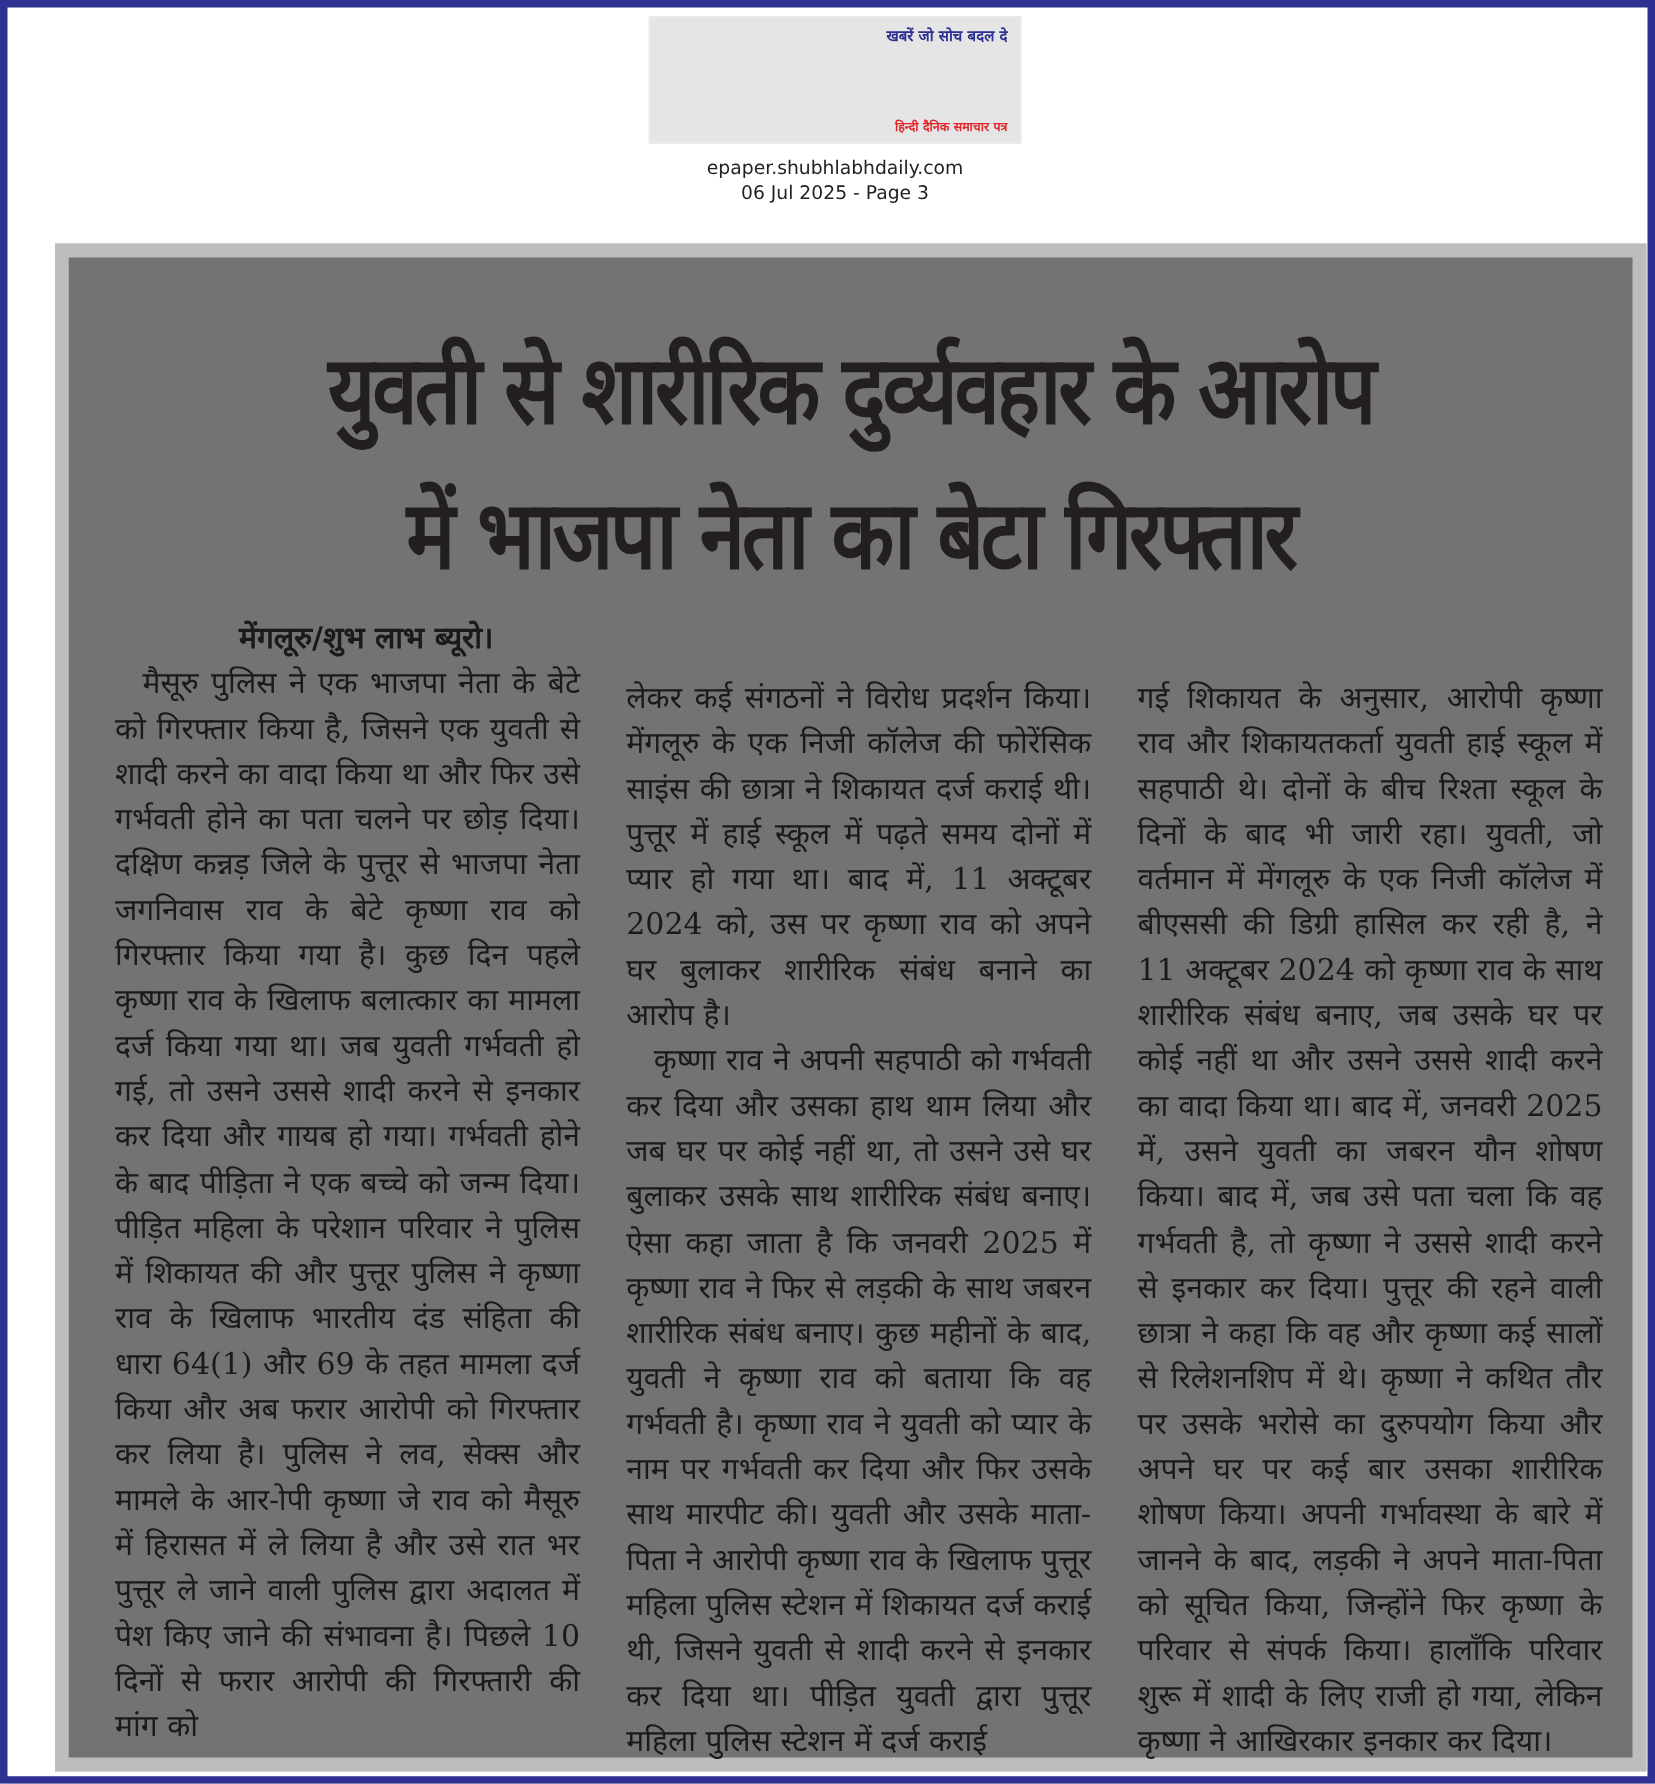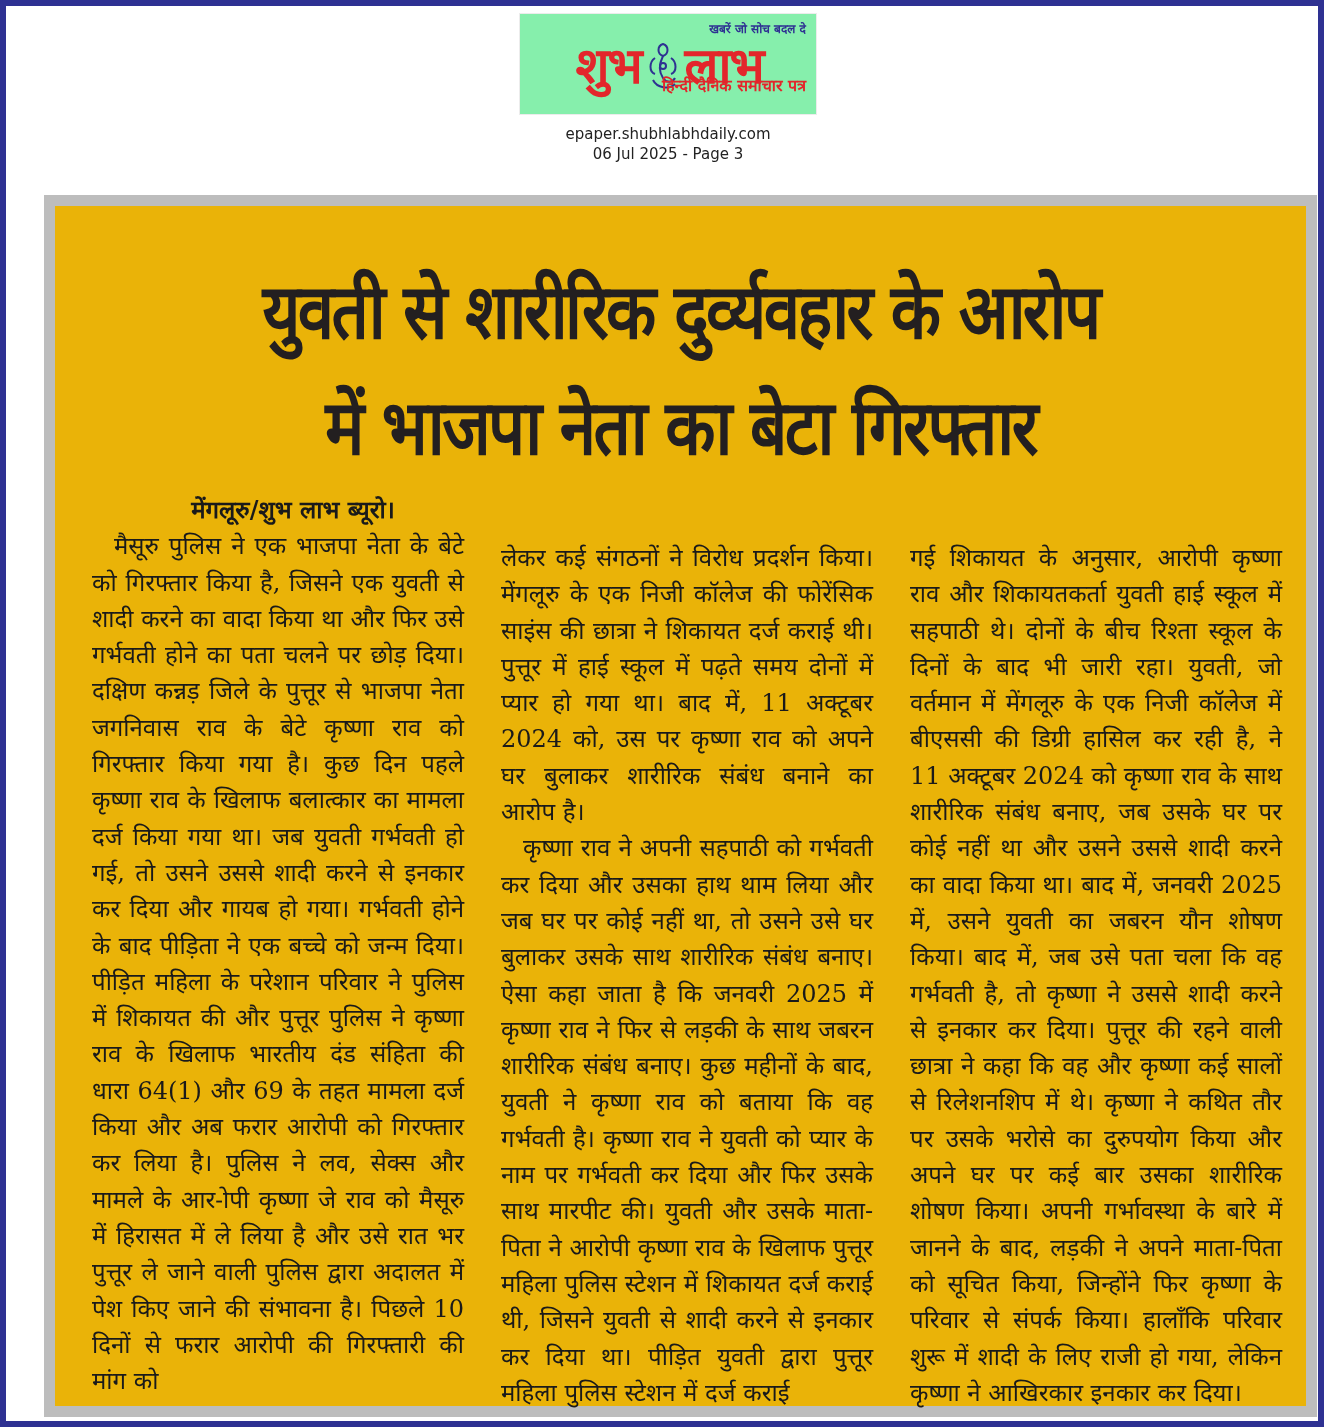--- a/index.html
+++ b/index.html
@@ -16,21 +16,21 @@
       left: 0; top: 0;
       width: 1324px; height: 1427px;
       box-sizing: border-box;
       border: 6px solid #2e3192;
       background: #ffffff;
     }
     .masthead {
       position: absolute;
       left: 513px; top: 7px;
       width: 298px; height: 102px;
-      background: #86efac;
+      background: #e5e5e5;
       border: 1px solid #ececec;
       box-sizing: border-box;
     }
     .tagline {
       position: absolute;
       right: 10px; top: 6px;
       font-family: "DejaVu Sans", sans-serif;
       font-size: 12px;
       font-weight: bold;
       color: #2e3192;
@@ -48,43 +48,43 @@
       line-height: 60px;
       color: #e3262b;
       letter-spacing: -2px;
     }
     .ganesh {
       width: 40px; height: 56px;
       margin: 0 2px;
     }
     .subtag {
       position: absolute;
-      right: 10px; bottom: 18px;
+      right: 10px; bottom: 6px;
       font-family: "DejaVu Sans", sans-serif;
-      font-size: 16px;
+      font-size: 10px;
       font-weight: bold;
       color: #e3262b;
     }
     .site-url, .page-date {
       position: absolute;
       left: 0; width: 1324px;
       text-align: center;
       font-family: "DejaVu Sans", sans-serif;
       font-size: 15px;
       color: #222;
     }
     .site-url { top: 119px; }
     .page-date { top: 139px; }
     .article {
       position: absolute;
       left: 38px; top: 189px;
       width: 1273px; height: 1222px;
       box-sizing: border-box;
       border: 11px solid #bdbdbd;
-      background: #eab308;
+      background: #737373;
     }
     .headline {
       position: absolute;
       left: 0; top: 48px;
       width: 100%;
       text-align: center;
       font-family: "DejaVu Sans", sans-serif;
       font-weight: bold;
       color: #231f20;
       font-size: 76px;
@@ -118,34 +118,20 @@
       padding-left: 30px;
     }
   </style>
 </head>
 <body>
 
 <div class="frame">
 
   <div class="masthead">
     <div class="tagline">खबरें जो सोच बदल दे</div>
-    <div class="logo-row">
-      <span class="logo-word">शुभ</span>
-      <svg class="ganesh" viewBox="0 0 40 56">
-        <g fill="none" stroke="#2e3192" stroke-width="2">
-          <path d="M20 6 C14 8 14 16 20 18 C26 16 26 8 20 6 Z"></path>
-          <path d="M12 20 C6 24 6 34 12 36"></path>
-          <path d="M28 20 C34 24 34 34 28 36"></path>
-          <path d="M20 18 C16 26 16 34 20 40 C24 46 30 44 32 40"></path>
-          <path d="M10 42 C14 50 26 52 32 46"></path>
-          <circle cx="20" cy="28" r="3"></circle>
-        </g>
-      </svg>
-      <span class="logo-word">लाभ</span>
-    </div>
     <div class="subtag">हिन्दी दैनिक समाचार पत्र</div>
   </div>
 
   <div class="site-url">epaper.shubhlabhdaily.com</div>
   <div class="page-date">06 Jul 2025 - Page 3</div>
 
   <div class="article">
     <div class="headline">
       <span>युवती से शारीरिक दुर्व्यवहार के आरोप</span>
       <span>में भाजपा नेता का बेटा गिरफ्तार</span>

